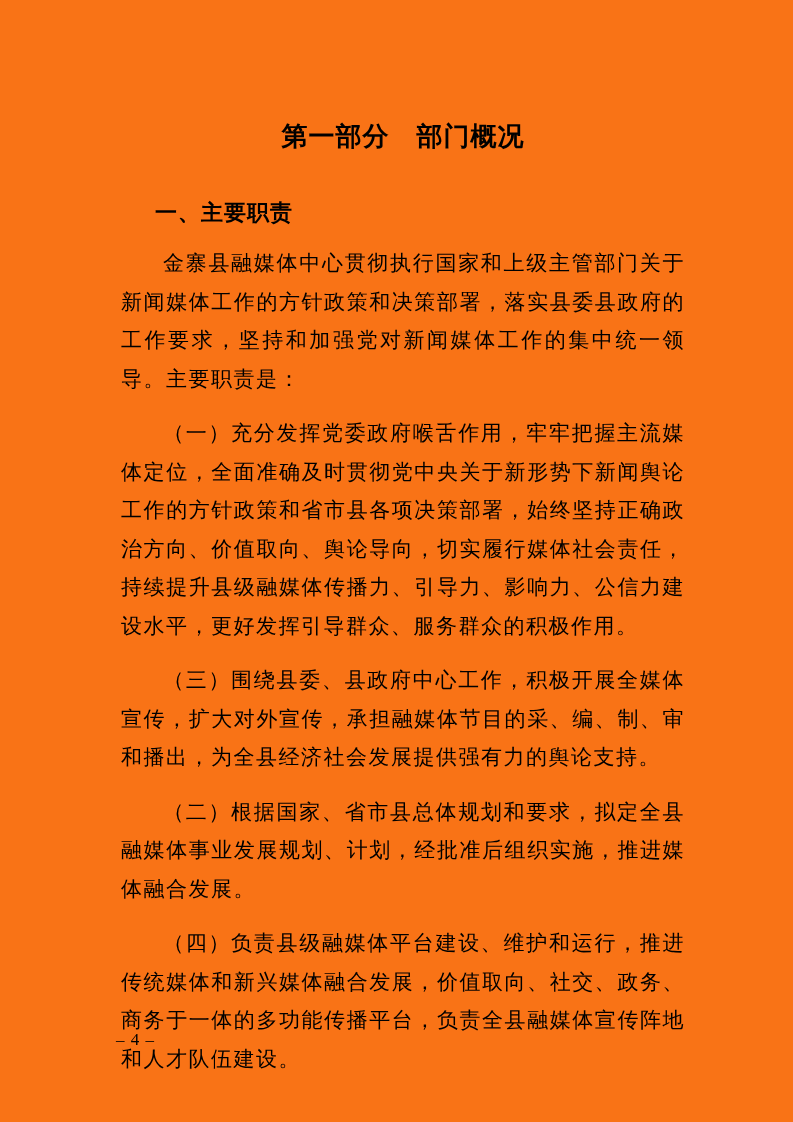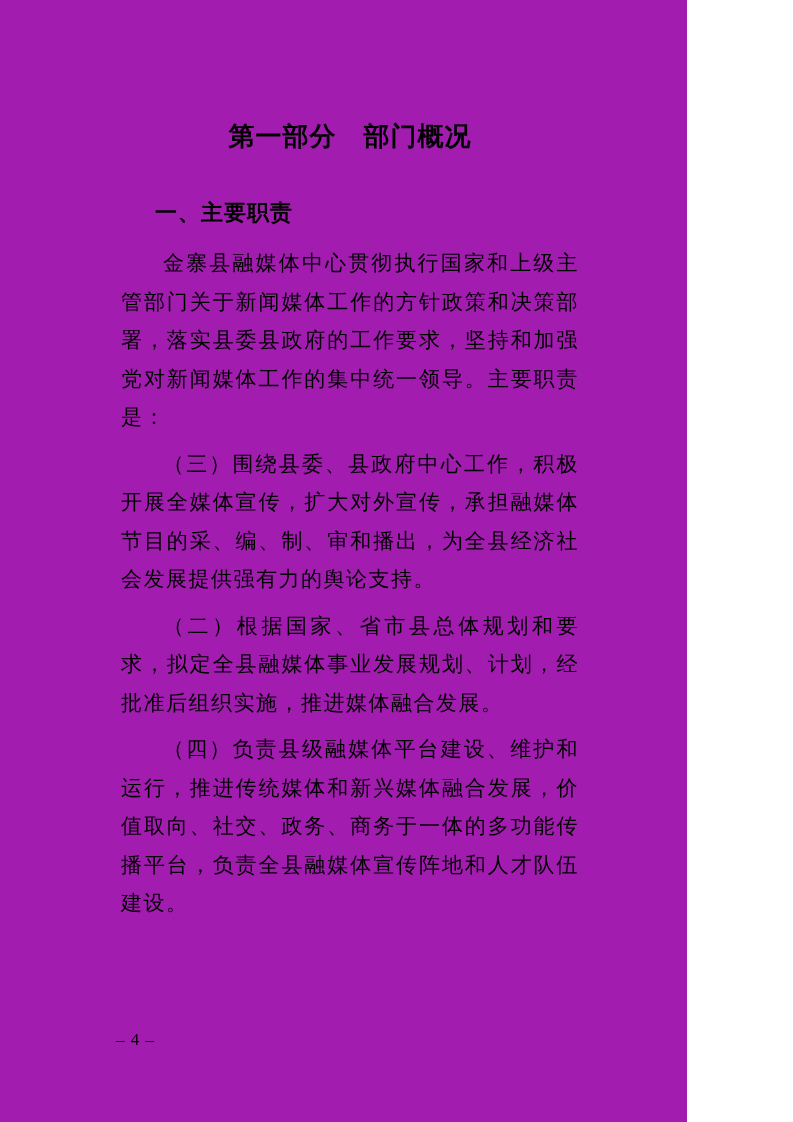--- a/index.html
+++ b/index.html
@@ -2,49 +2,49 @@
 <html><head>
 <meta charset="utf-8">
 <style>
   html, body {
     margin: 0;
     padding: 0;
     background: #ffffff;
   }
   .page {
     position: relative;
-    width: 687px;
+    width: 793px;
     height: 1122px;
-    background: #a21caf;
+    background: #f97316;
     color: #000000;
     box-sizing: border-box;
     padding: 118px 108px 0 121px;
     overflow: hidden;
   }
   .doc-title {
     margin: 0;
     font-family: "Liberation Sans", "DejaVu Sans", sans-serif;
     font-weight: 700;
     font-size: 26px;
     line-height: 36px;
     letter-spacing: 1px;
     text-align: center;
     white-space: pre;
   }
   .section-heading {
-    margin: 44px 0 16px 0;
+    margin: 44px 0 4px 0;
     padding-left: 34px;
     font-family: "Liberation Sans", "DejaVu Sans", sans-serif;
     font-weight: 700;
     font-size: 22px;
     line-height: 30px;
     letter-spacing: 1px;
   }
   .body-text p {
-    margin: 4px 0 8px 0;
+    margin: 16px 0 8px 0;
     font-family: Liberation Serif, serif;
     font-size: 21px;
     line-height: 38.5px;
     letter-spacing: 1.5px;
     text-align: justify;
     text-justify: inter-character;
     text-indent: 2em;
     word-break: break-all;
   }
   .page-number {
@@ -61,20 +61,21 @@
 <body>
 
 <div class="page">
 
   <h1 class="doc-title">第一部分　部门概况</h1>
 
   <h2 class="section-heading">一、主要职责</h2>
 
   <div class="body-text">
     <p>金寨县融媒体中心贯彻执行国家和上级主管部门关于新闻媒体工作的方针政策和决策部署，落实县委县政府的工作要求，坚持和加强党对新闻媒体工作的集中统一领导。主要职责是：</p>
+    <p>（一）充分发挥党委政府喉舌作用，牢牢把握主流媒体定位，全面准确及时贯彻党中央关于新形势下新闻舆论工作的方针政策和省市县各项决策部署，始终坚持正确政治方向、价值取向、舆论导向，切实履行媒体社会责任，持续提升县级融媒体传播力、引导力、影响力、公信力建设水平，更好发挥引导群众、服务群众的积极作用。</p>
     <p>（三）围绕县委、县政府中心工作，积极开展全媒体宣传，扩大对外宣传，承担融媒体节目的采、编、制、审和播出，为全县经济社会发展提供强有力的舆论支持。</p>
     <p>（二）根据国家、省市县总体规划和要求，拟定全县融媒体事业发展规划、计划，经批准后组织实施，推进媒体融合发展。</p>
     <p>（四）负责县级融媒体平台建设、维护和运行，推进传统媒体和新兴媒体融合发展，价值取向、社交、政务、商务于一体的多功能传播平台，负责全县融媒体宣传阵地和人才队伍建设。</p>
   </div>
 
   <div class="page-number">– 4 –</div>
 
 </div>
 
 </body></html>

